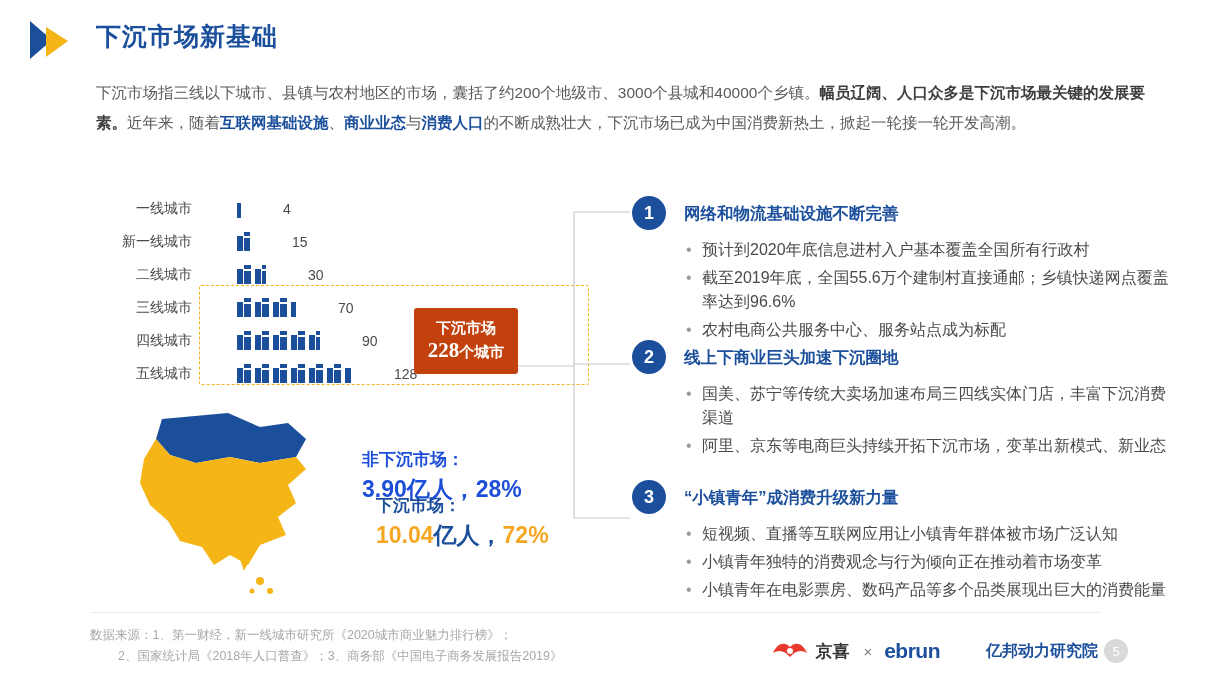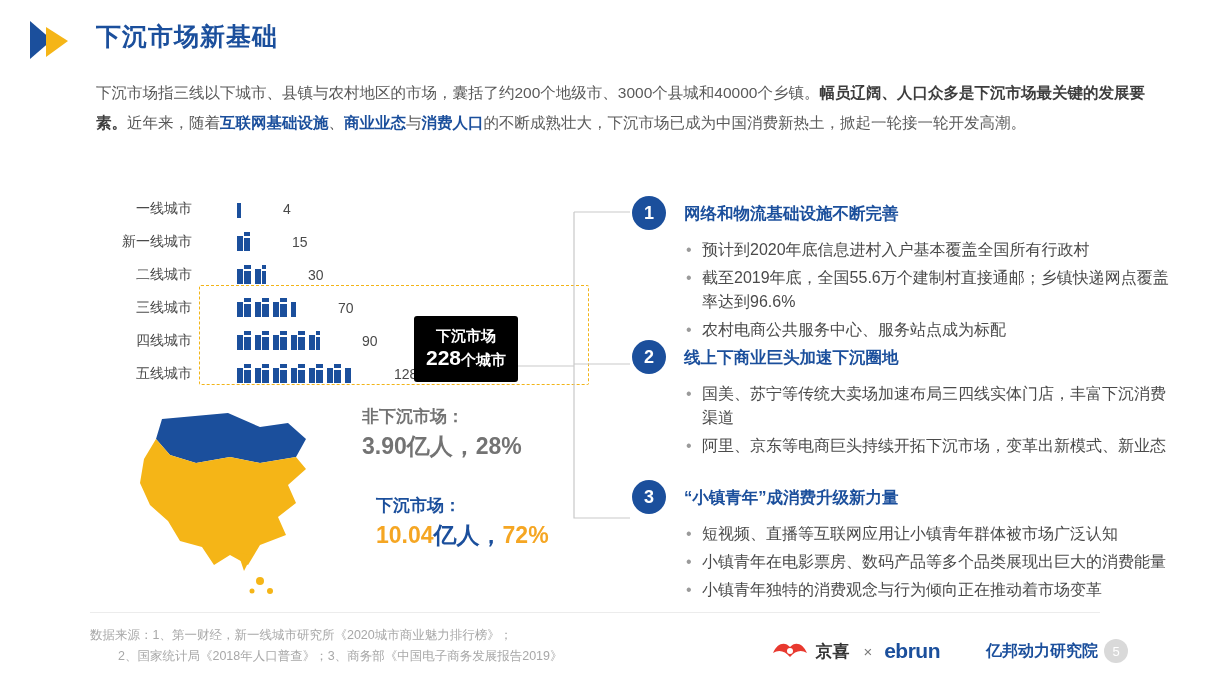--- a/index.html
+++ b/index.html
@@ -126,50 +126,51 @@
     height: 100px;
     border: 1.6px dashed #f2b418;
     box-sizing: border-box;
     border-radius: 2px;
   }
 
   
   .callout {
     position: absolute;
     left: 414px;
-    top: 316px;
+    top: 308px;
     width: 104px;
     height: 66px;
-    background: #000000;
+    background: #c2410c;
     color: #ffffff;
     text-align: center;
     border-radius: 3px;
     display: flex;
     flex-direction: column;
     justify-content: center;
     line-height: 1.25;
+    font-family: Liberation Serif, serif;
   }
   .callout .l1 { font-size: 15px; font-weight: bold; }
   .callout .l2 { font-size: 15px; font-weight: bold; }
   .callout .l2 .big { font-size: 21px; }
 
   
   .map {
     position: absolute;
     left: 110px;
     top: 405px;
     width: 230px;
     height: 195px;
   }
   .stat-a {
     position: absolute;
     left: 362px;
-    top: 405px;
+    top: 448px;
     font-size: 17px;
-    color: #737373;
+    color: #1d4ed8;
   }
   .stat-a .label { font-weight: bold; }
   .stat-a .value { font-size: 23px; font-weight: bold; display: block; margin-top: 3px;}
   .stat-b {
     position: absolute;
     left: 376px;
     top: 494px;
     font-size: 17px;
     color: #1b4f9c;
   }
@@ -517,22 +518,22 @@
       <li>国美、苏宁等传统大卖场加速布局三四线实体门店，丰富下沉消费渠道</li>
       <li>阿里、京东等电商巨头持续开拓下沉市场，变革出新模式、新业态</li>
     </ul>
   </div>
 
   <div class="block block-3">
     <div class="num-badge">3</div>
     <h3>“小镇青年”成消费升级新力量</h3>
     <ul>
       <li>短视频、直播等互联网应用让小镇青年群体被市场广泛认知</li>
+      <li>小镇青年独特的消费观念与行为倾向正在推动着市场变革</li>
       <li>小镇青年在电影票房、数码产品等多个品类展现出巨大的消费能量</li>
-      <li>小镇青年独特的消费观念与行为倾向正在推动着市场变革</li>
     </ul>
   </div>
 
   <div class="hr-line"></div>
   <div class="source">
     <div>数据来源：1、第一财经，新一线城市研究所《2020城市商业魅力排行榜》；</div>
     <div style="padding-left:28px">2、国家统计局《2018年人口普查》；3、商务部《中国电子商务发展报告2019》</div>
   </div>
 
   <div class="footer-brand">

